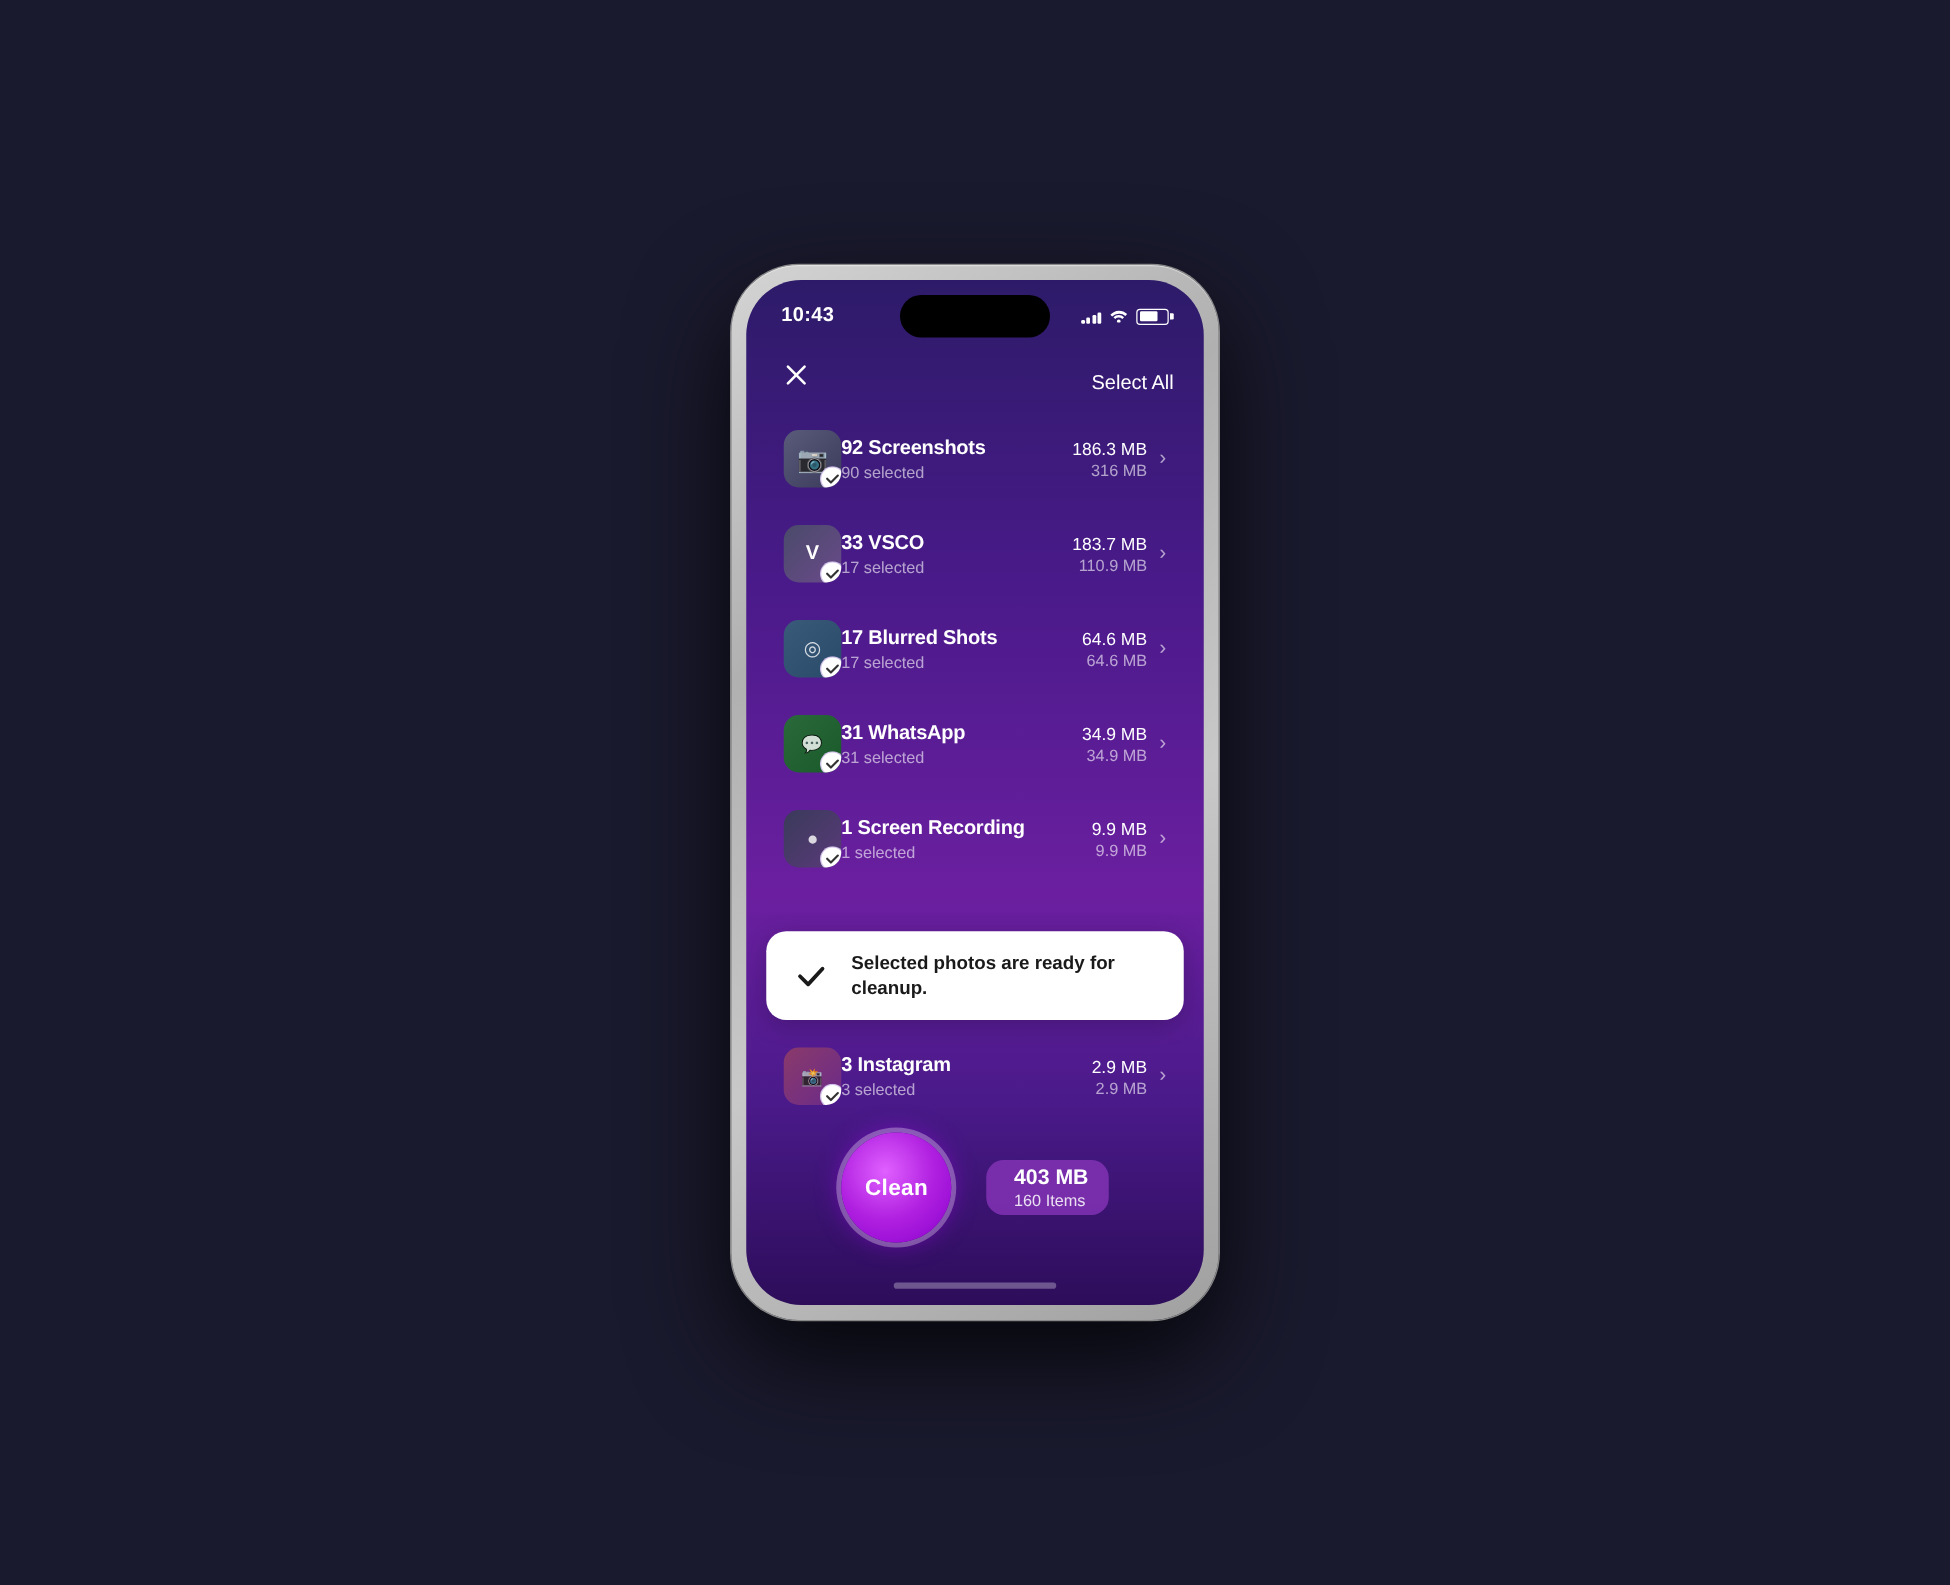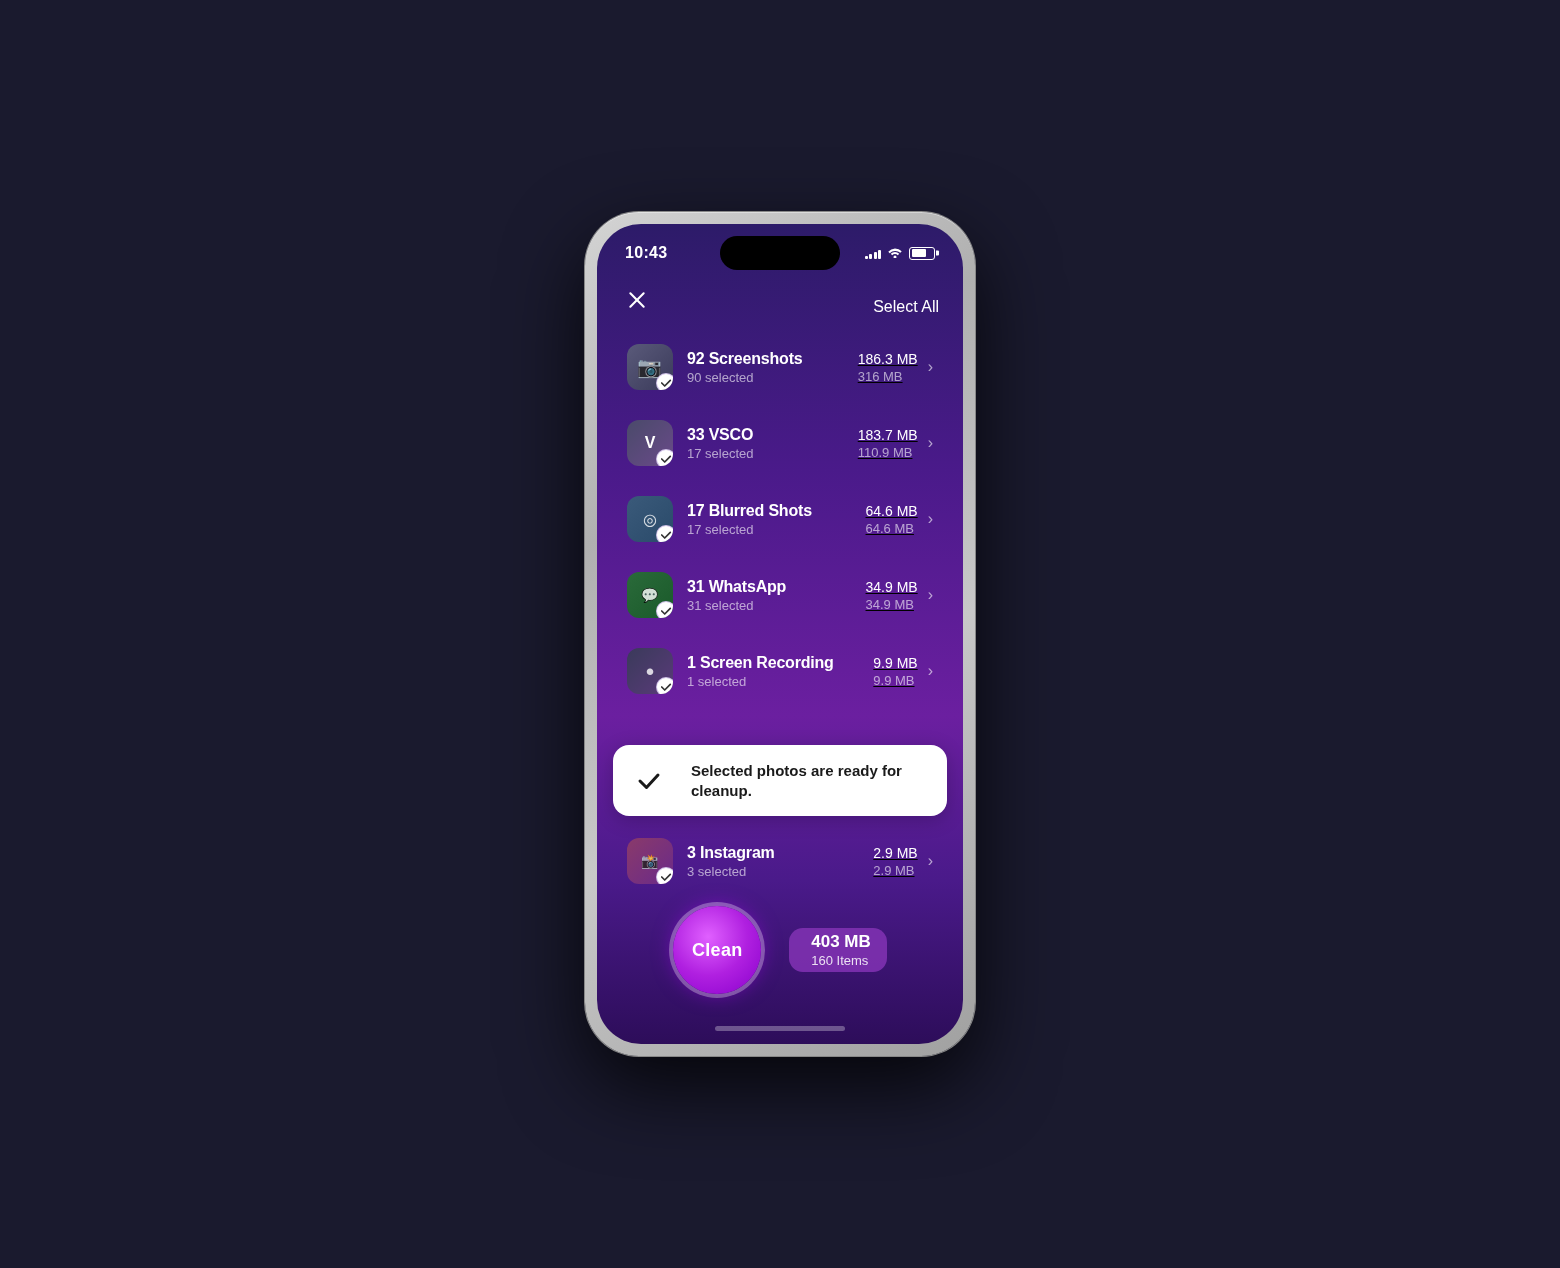--- a/index.html
+++ b/index.html
@@ -215,40 +215,38 @@
       border: 1.5px solid rgba(100,50,180,0.3);
     }
 
     .checkmark-badge svg {
       width: 12px;
       height: 12px;
     }
 
     .item-info {
       flex: 1;
-      margin-left: 14px;
     }
 
     .item-name {
       color: #fff;
       font-size: 16px;
       font-weight: 600;
       letter-spacing: -0.2px;
     }
 
     .item-sub {
       color: rgba(255,255,255,0.6);
       font-size: 13px;
       margin-top: 2px;
     }
 
     .item-size {
-      text-align: left;
+      text-align: right;
       margin-right: 10px;
-      text-decoration: underline;
     }
 
     .item-size-main {
       color: #fff;
       font-size: 14px;
       font-weight: 500;
     }
 
     .item-size-sub {
       color: rgba(255,255,255,0.6);
@@ -262,21 +260,21 @@
     }
 
     
     .notification-popup {
       background: #fff;
       border-radius: 16px;
       padding: 16px 18px;
       margin: 8px 16px;
       display: flex;
       align-items: center;
-      gap: 24px;
+      gap: 14px;
       box-shadow: 0 4px 20px rgba(0,0,0,0.2);
     }
 
     .notif-check {
       width: 36px;
       height: 36px;
       display: flex;
       align-items: center;
       justify-content: center;
       flex-shrink: 0;

